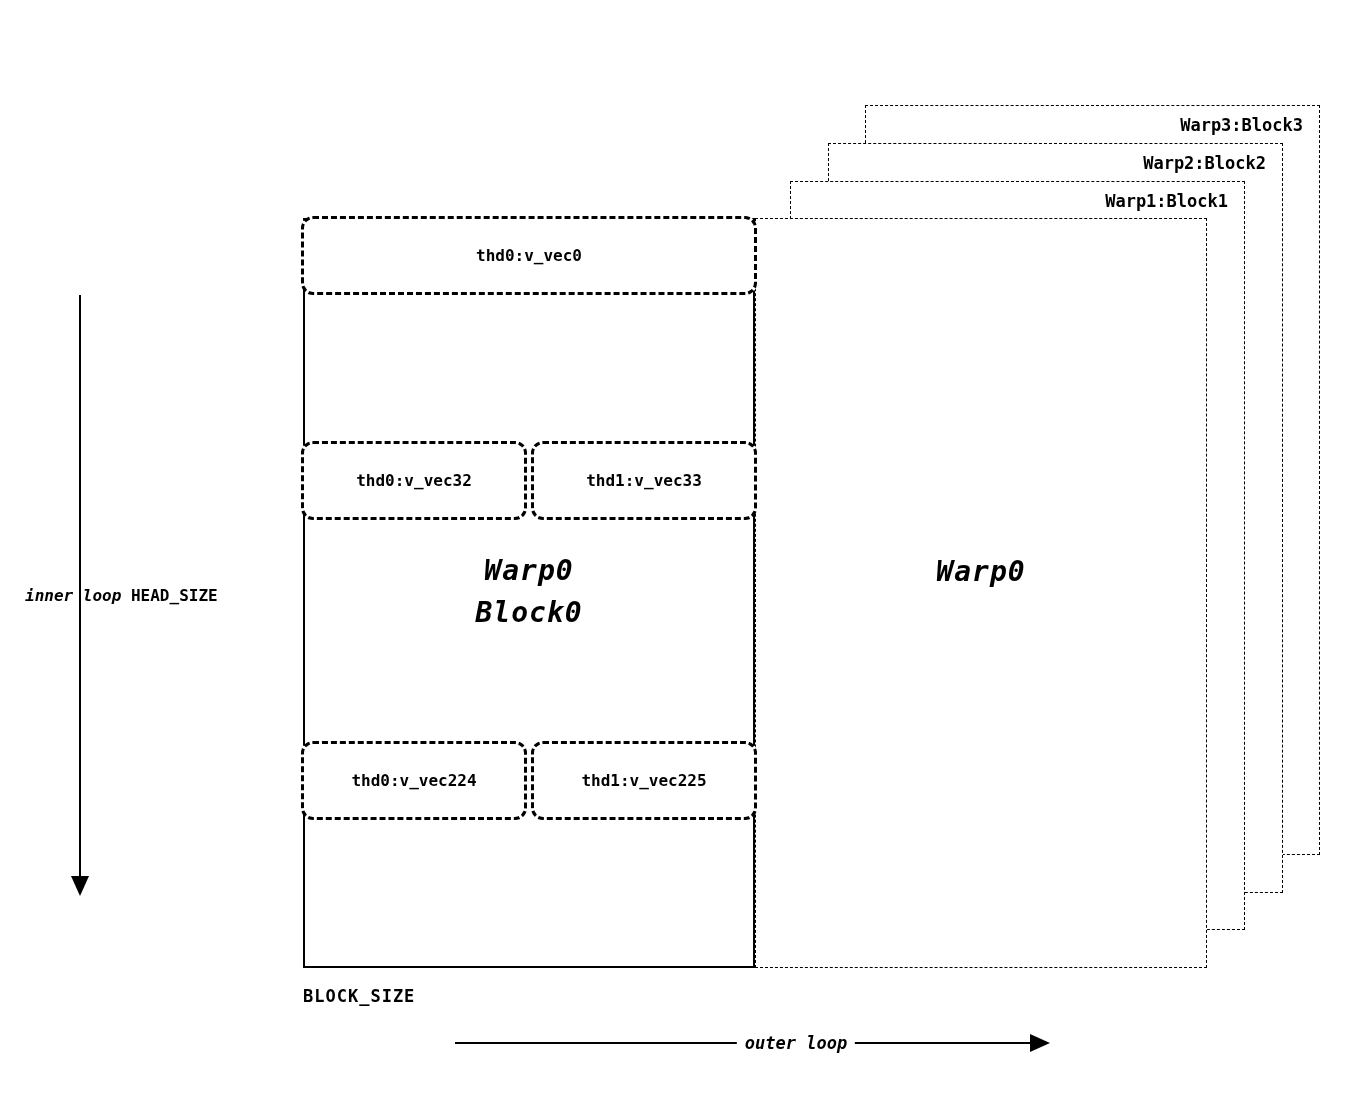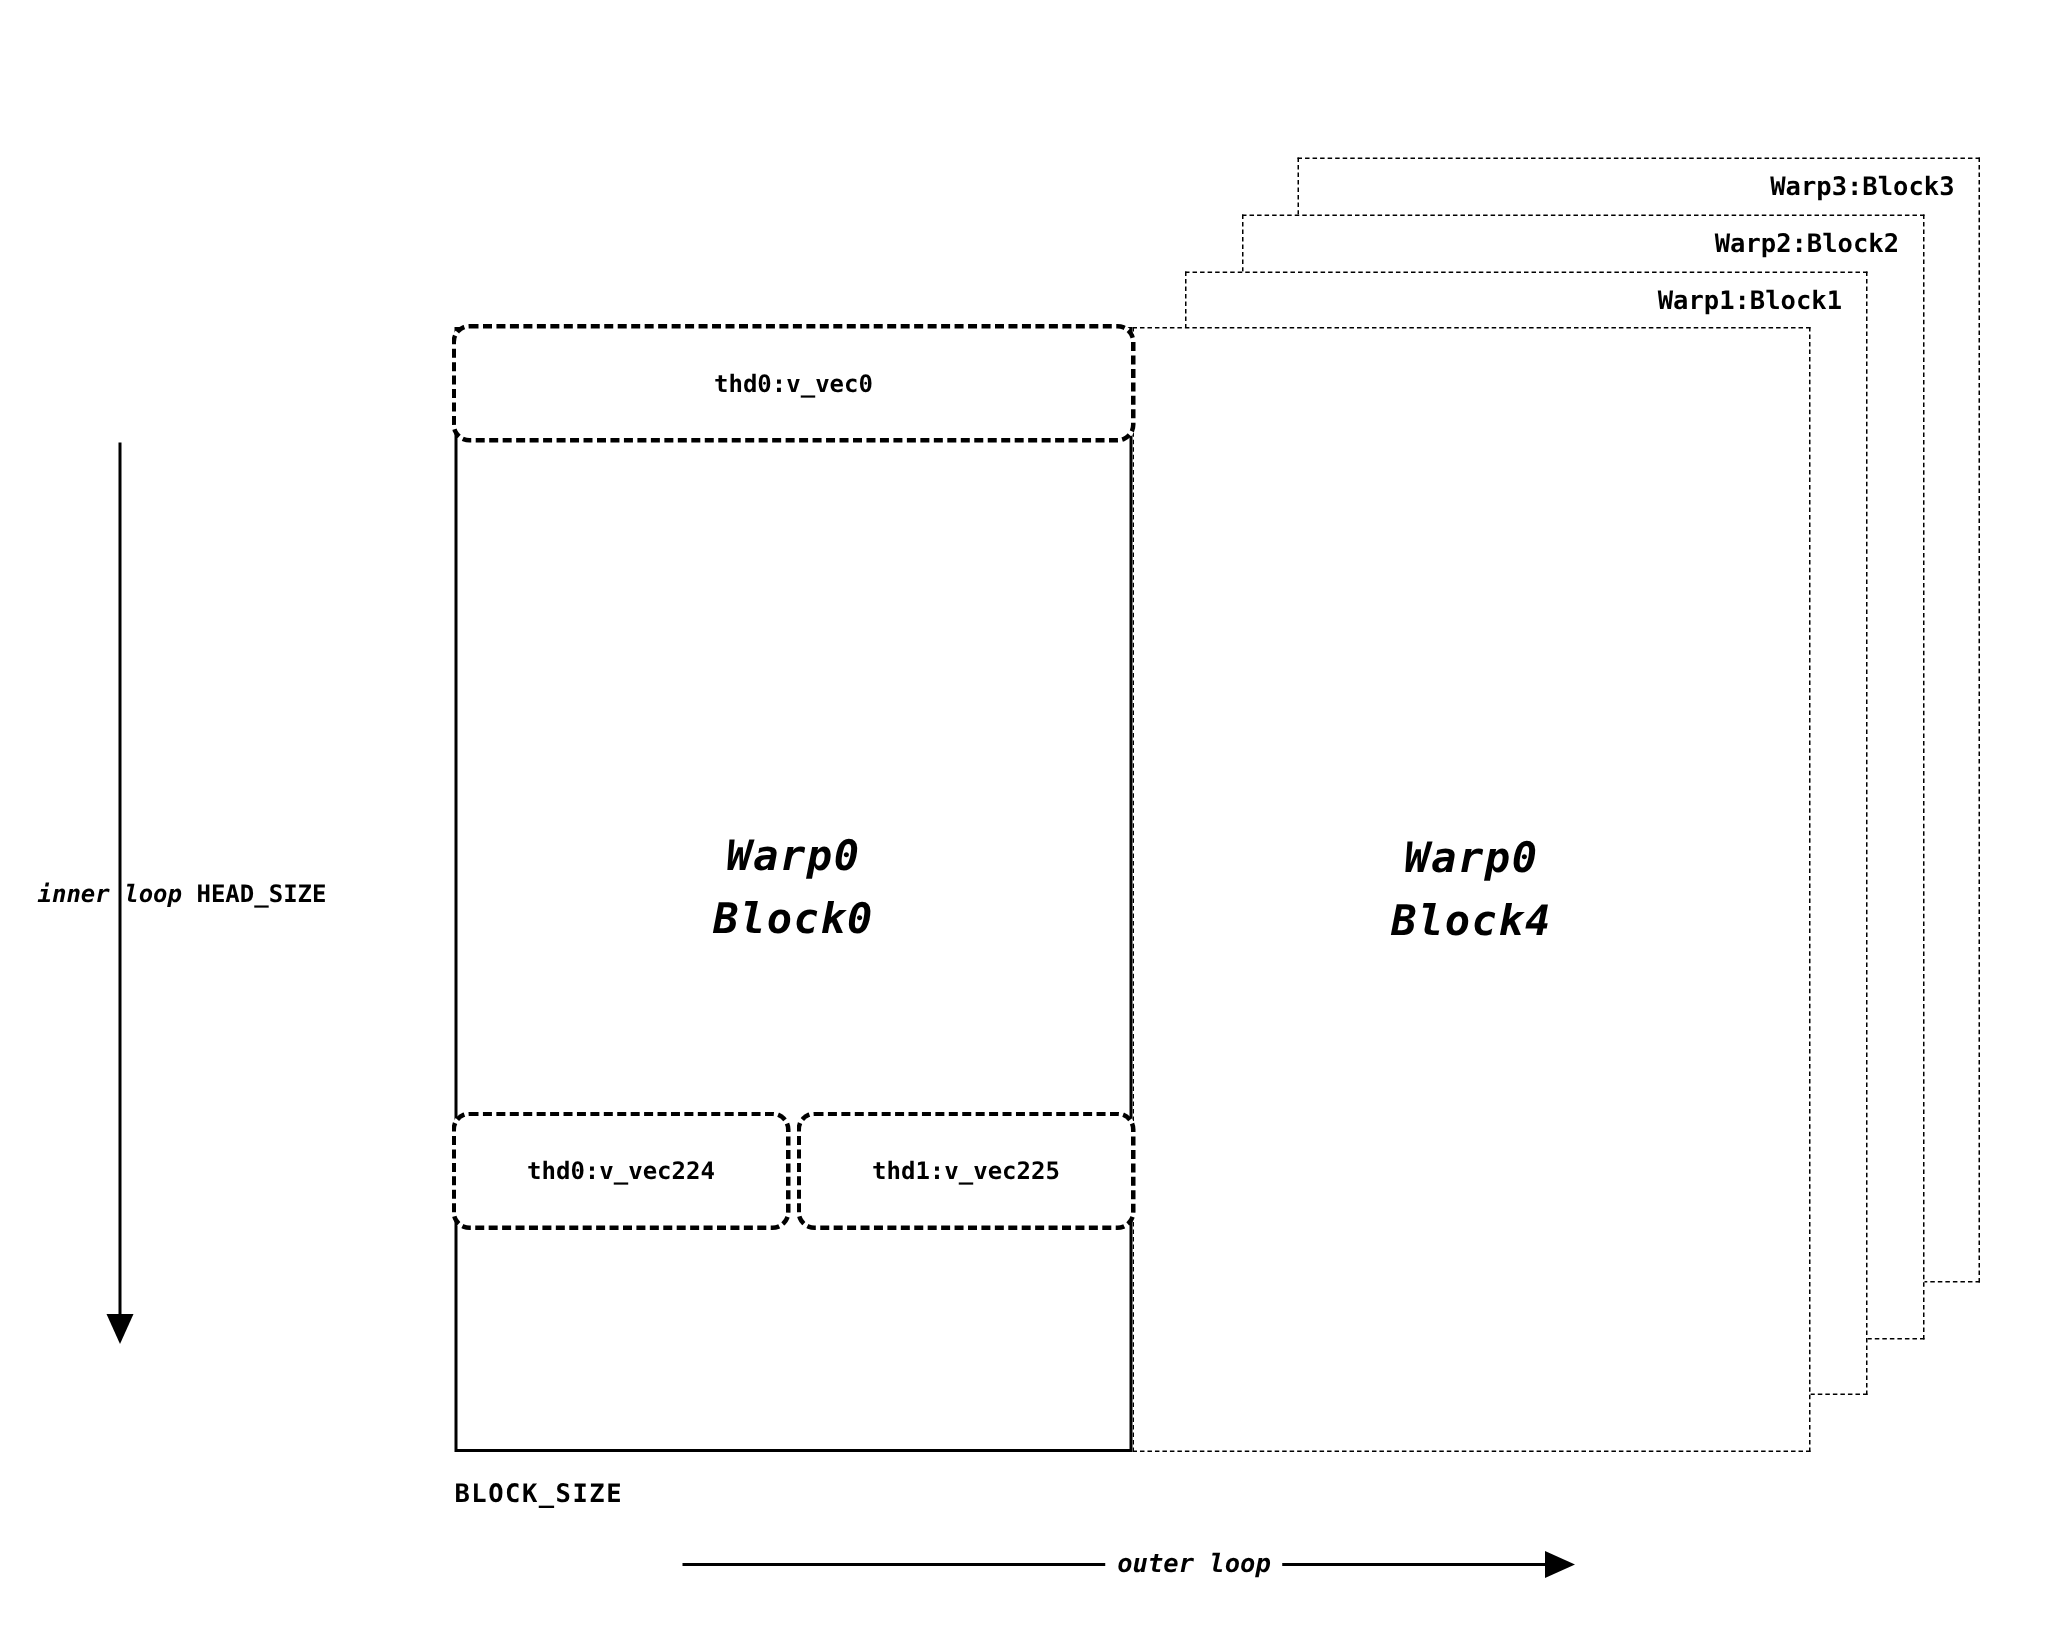--- a/index.html
+++ b/index.html
@@ -156,35 +156,38 @@
     <span class="corner-label">Warp2:Block2</span>
   </div>
 
   <div class="rect dashed" style="left:790px; top:181px; width:455px; height:749px; z-index:3;">
     <span class="corner-label">Warp1:Block1</span>
   </div>
 
   <div class="rect dashed" style="left:755px; top:218px; width:452px; height:750px; z-index:4;">
     <div class="center-label" style="top:332px;">
       <div>Warp0</div>
-      <div>Block4</div>
     </div>
   </div>
 
   <div class="rect solid" style="left:303px; top:218px; width:452px; height:750px; z-index:5;">
     <div class="center-label" style="top:330px;">
       <div>Warp0</div>
       <div>Block0</div>
     </div>
   </div>
 
   <div class="cell-row" style="top:216px; z-index:6;">
     <div class="cell">thd0:v_vec0</div>
   </div>
 
+  <div class="cell-row" style="top:441px; z-index:6;">
+    <div class="cell">thd0:v_vec32</div>
+    <div class="cell">thd1:v_vec33</div>
+  </div>
 
   <div class="cell-row" style="top:741px; z-index:6;">
     <div class="cell">thd0:v_vec224</div>
     <div class="cell">thd1:v_vec225</div>
   </div>
 
   <div class="vline"></div>
   <div class="vhead"></div>
   <div class="inner-loop-label">
     <span class="it">inner loop</span><span>&nbsp;</span><span>HEAD_SIZE</span>

